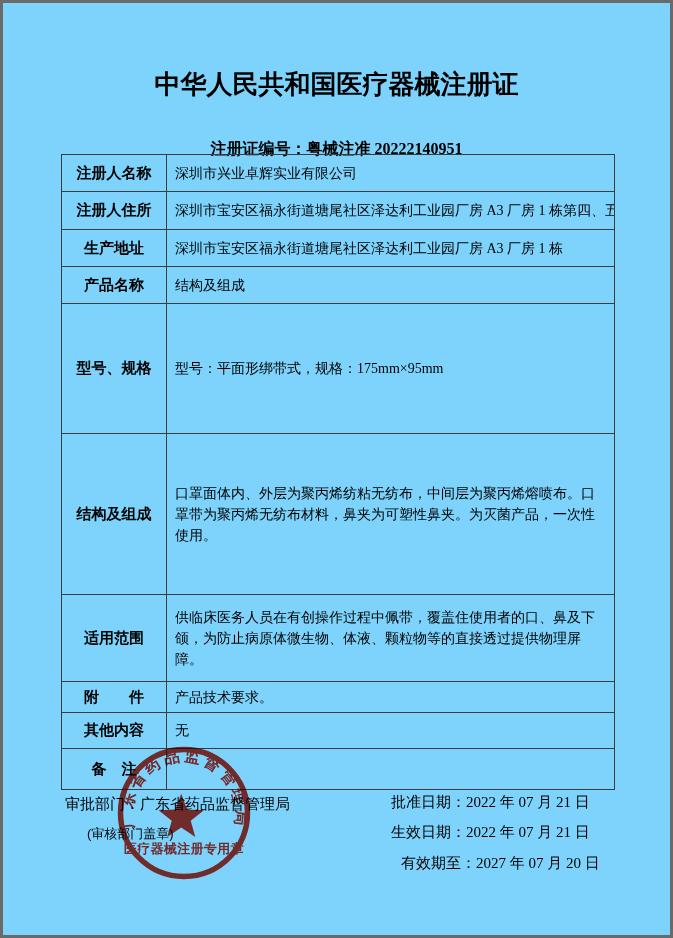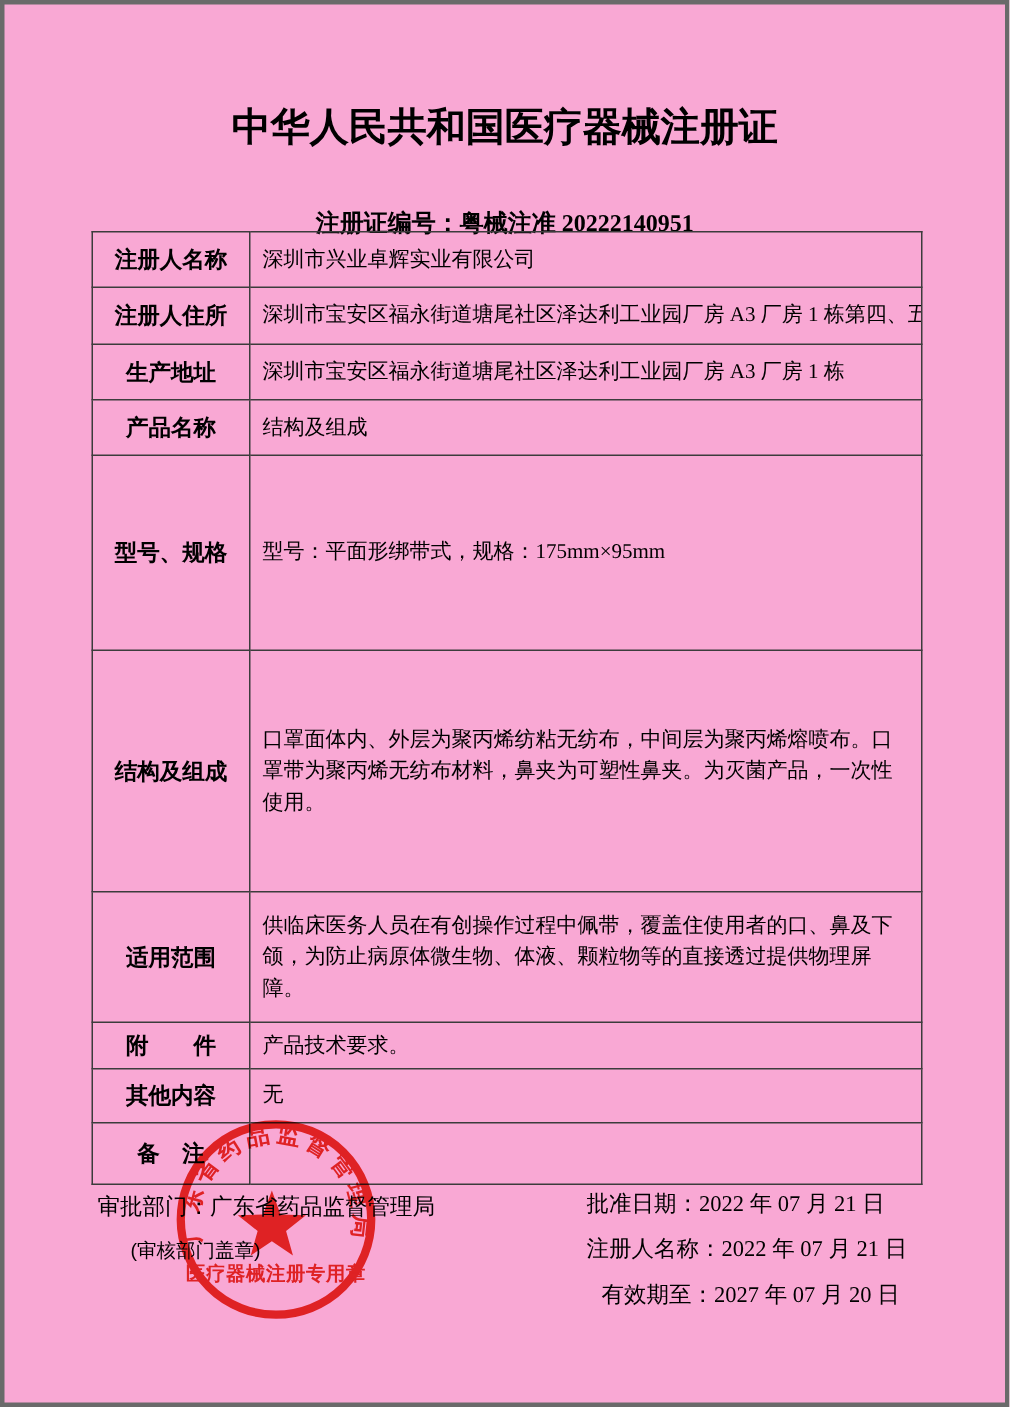--- a/index.html
+++ b/index.html
@@ -2,21 +2,21 @@
 <html style="--stamp-color: #e32119;"><head>
 <meta charset="utf-8">
 <style>
   :root{ --stamp-color:#e32119; }
   html,body{margin:0;padding:0;background:#ffffff;}
   .page{
     position:relative;
     width:673px;height:938px;
     box-sizing:border-box;
     border:3px solid #6a6a6a;
-    background:#f9a8d4;
+    background:#7dd3fc;
     overflow:hidden;
     font-family:"Liberation Sans",sans-serif;
     color:#000;
   }
   .doc-title{
     position:absolute;top:64px;left:0;width:100%;
     text-align:center;font-size:26px;font-weight:bold;
     letter-spacing:0px;color:#000;
   }
   .reg-line{
@@ -121,21 +121,21 @@
   <div class="footer-line dept-line">
     <span class="flab">审批部门：</span><span class="fval">广东省药品监督管理局</span>
   </div>
 
   <div class="footer-line seal-note">(审核部门盖章)</div>
 
   <div class="footer-line date-1">
     <span class="flab">批准日期：</span><span class="fval">2022 年 07 月 21 日</span>
   </div>
   <div class="footer-line date-2">
-    <span class="flab">注册人名称：</span><span class="fval">2022 年 07 月 21 日</span>
+    <span class="flab">生效日期：</span><span class="fval">2022 年 07 月 21 日</span>
   </div>
   <div class="footer-line date-3">
     <span class="flab">有效期至：</span><span class="fval">2027 年 07 月 20 日</span>
   </div>
 
   <svg class="seal" viewBox="0 0 150 150" aria-hidden="true">
     <circle class="ring" cx="75" cy="75" r="69"></circle>
     <defs>
       <path id="sealArc" d="M 26,103 A 56.4,56.4 0 1 1 124,103" fill="none"></path>
     </defs>

